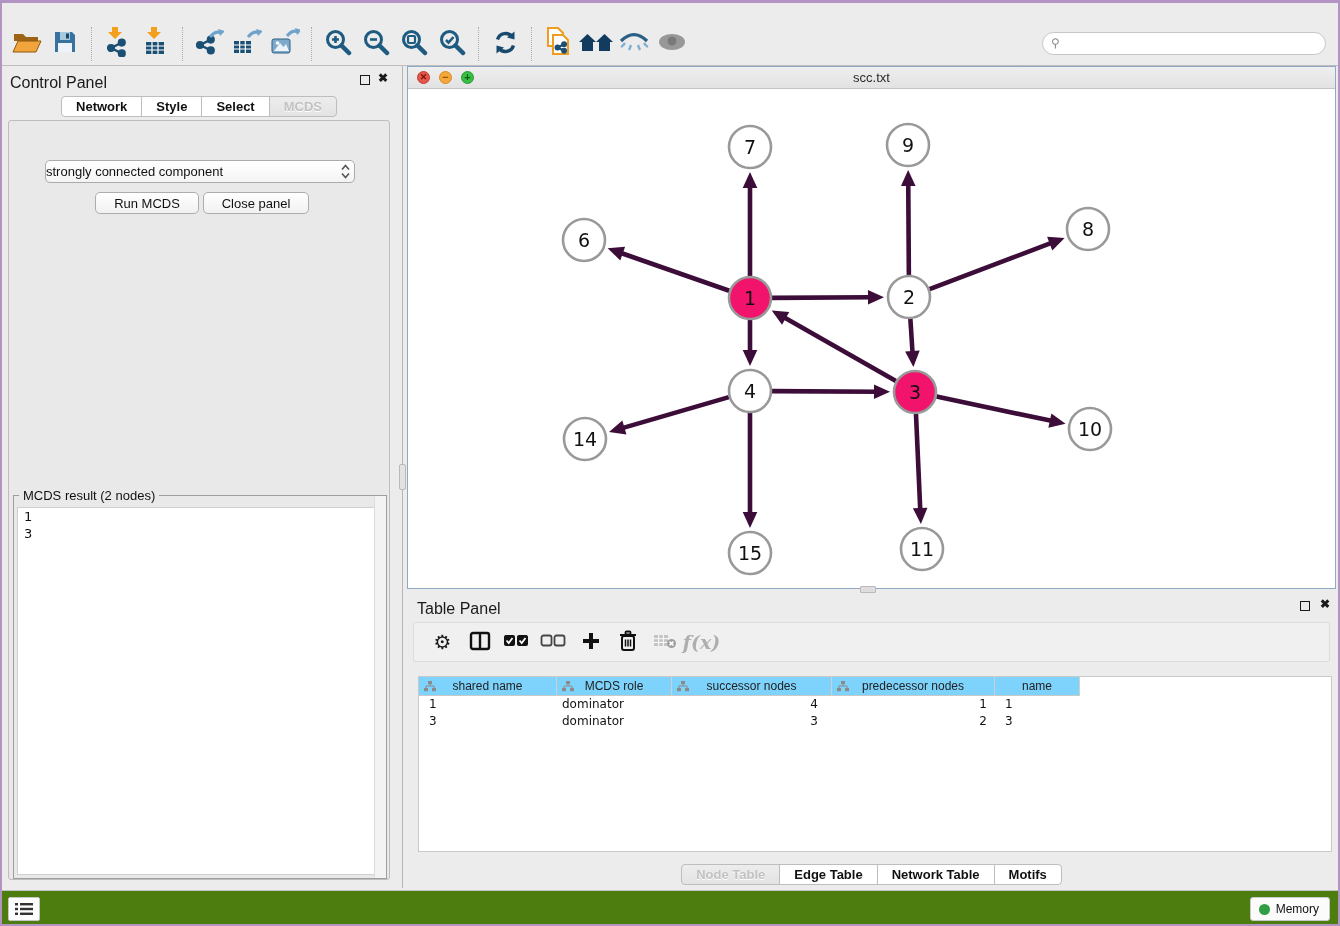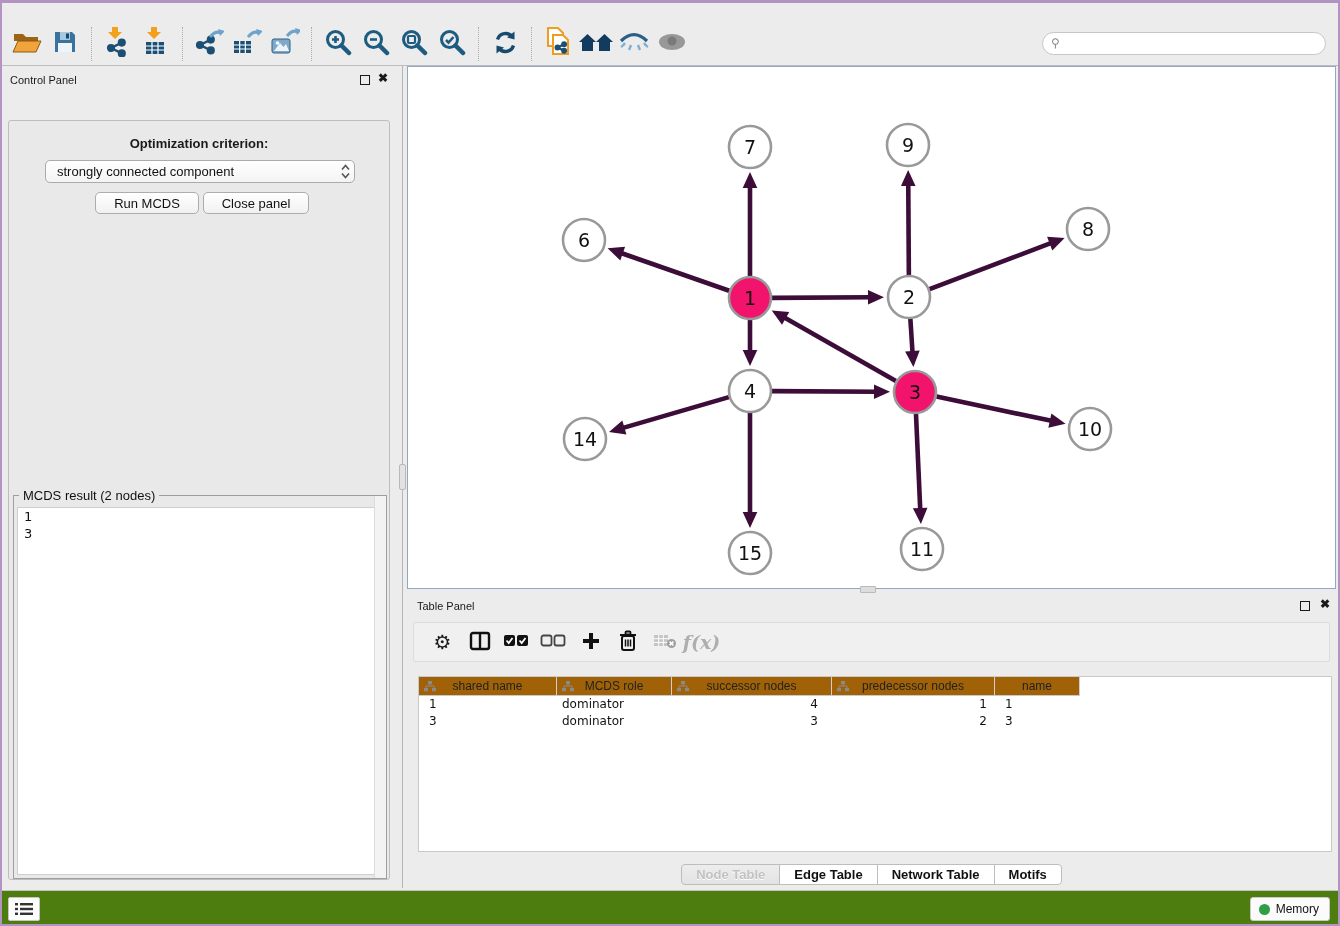--- a/index.html
+++ b/index.html
@@ -25,36 +25,36 @@
   .tb-btn { width:38px; height:38px; display:flex; align-items:center; justify-content:center; }
   .tb-btn.disabled { opacity:.9; }
   .tb-sep { width:0; height:34px; border-left:1px dotted #ACACAC; margin:0 7px; }
   #search-wrap { margin-left:auto; margin-right:14px; position:relative; }
   #search-input { width:284px; height:23px; border:1px solid #C6C6C6; border-radius:12px; background:#FFF; padding:0 10px 0 26px; font-size:12px; outline:none; }
   #search-icon { position:absolute; left:9px; top:4px; color:#8A8A8A; font-size:12px; }
 
   
   #control-panel { position:absolute; left:0; top:66px; width:398px; height:822px; }
   .panel-head { position:absolute; left:0; top:0; width:100%; height:28px; }
-  .panel-title { position:absolute; left:10px; top:8px; font-size:11px; color:#1A1A1A; }
+  .panel-title { position:absolute; left:10px; top:8px; font-size:16px; color:#1A1A1A; }
   .float-btn { position:absolute; top:9px; width:10px; height:10px; border:1.6px solid #1A1A1A; background:transparent; }
   .close-btn { position:absolute; top:5px; font-size:12px; font-weight:bold; color:#1A1A1A; }
   #cp-float { left:360px; } #cp-close { left:378px; }
 
   .tabrow { display:flex; justify-content:center; }
   #cp-tabs { position:absolute; left:0; top:30px; width:100%; }
   .tab { height:21px; line-height:20px; padding:0 14px; background:#FFF; border:1px solid #BDBDBD; margin-left:-1px; font-weight:600; font-size:13px; color:#111; }
   .tab:first-child { border-radius:4px 0 0 4px; margin-left:0; }
   .tab:last-child { border-radius:0 4px 4px 0; }
   .tab.selected { background:linear-gradient(#EDEDED,#E3E3E3); color:#C2C2C2; text-shadow:0 1px 0 #FFF; }
 
   #cp-inner { position:absolute; left:8px; top:54px; width:382px; height:760px; background:#E9E9E9; border:1px solid #BDBDBD; border-radius:3px; }
   #opt-label { position:absolute; left:0; top:15px; width:100%; text-align:center; font-weight:600; color:#1A1A1A; }
   #criterion-select { position:absolute; left:36px; top:39px; width:310px; height:23px; background:linear-gradient(#FFF,#F4F4F4); border:1px solid #ABABAB; border-radius:5px; display:flex; align-items:center; }
-  #criterion-value { padding-left:11px; font-size:13px; color:#111; flex:1; }
+  #criterion-value { font-size:13px; color:#111; flex:1; }
   #criterion-stepper { width:18px; display:flex; justify-content:center; }
   .cp-btn { position:absolute; top:71px; height:22px; background:linear-gradient(#FFF,#F1F1F1); border:1px solid #ADADAD; border-radius:5px; font-size:13px; color:#111; }
   #run-btn { left:86px; width:104px; }
   #close-panel-btn { left:194px; width:106px; }
 
   #mcds-fieldset { position:absolute; left:4px; top:374px; width:374px; height:384px; border:1px solid #9E9E9E; }
   #mcds-legend { position:absolute; left:5px; top:-8px; background:#E9E9E9; padding:0 4px; font-size:13px; color:#111; }
   #mcds-result-box { position:absolute; left:3px; right:3px; top:11px; bottom:3px; background:#FFF; border:1px solid #CFCFCF; }
   .result-line { padding:0 6px; line-height:17px; font-size:13px; color:#111; font-family:"DejaVu Sans", sans-serif; }
   #result-scroll { position:absolute; right:0; top:0; bottom:0; width:12px; background:#F3F3F3; border-left:1px solid #DCDCDC; }
@@ -85,21 +85,21 @@
   #table-panel { position:absolute; left:407px; top:592px; width:929px; height:296px; }
   #tp-float { left:893px; } #tp-close { left:913px; }
   #tp-toolbar { position:absolute; left:6px; top:30px; width:917px; height:40px; background:#F0F0F0; border:1px solid #DCDCDC; border-radius:2px; display:flex; align-items:center; padding-left:10px; }
   .tp-btn { width:37px; height:34px; display:flex; align-items:center; justify-content:center; }
   .tp-btn.disabled { opacity:.95;font-weight:bold; }
   .fx { font-family:"DejaVu Serif", serif; font-style:italic; font-size:19px; color:#ABABAB; }
   .gear-glyph { font-size:20px; color:#1A1A1A; font-family:"DejaVu Sans", sans-serif; }
 
   #table-area { position:absolute; left:11px; top:84px; width:914px; height:176px; background:#FFF; border:1px solid #C9C9C9; }
   .thead { display:flex; height:19px; }
-  .th { position:relative; background:#a16207; border-right:1px solid #CFCFCF; border-bottom:1px solid #C9C9C9; display:flex; align-items:center; justify-content:center; font-size:12px; color:#222; }
+  .th { position:relative; background:#7dd3fc; border-right:1px solid #CFCFCF; border-bottom:1px solid #C9C9C9; display:flex; align-items:center; justify-content:center; font-size:12px; color:#222; }
   .th .tree-ic { position:absolute; left:5px; top:4px; }
   .c0 { width:138px; } .c1 { width:115px; } .c2 { width:160px; } .c3 { width:163px; } .c4 { width:85px; }
   .trow { display:flex; height:17px; font-size:12px; color:#111; font-family:"DejaVu Sans", sans-serif; }
   .tcell { padding-top:1px; }
   .tcell.c0 { padding-left:10px; } .tcell.c1 { padding-left:5px; }
   .tcell.c2 { padding-right:14px; } .tcell.c3 { padding-right:8px; } .tcell.c4 { padding-left:10px; }
 
   #tp-tabs { position:absolute; left:0; top:272px; width:100%; }
 
   
@@ -268,22 +268,27 @@
       <input id="search-input" placeholder="" style="">
     </div>
   </div>
 
   <div id="control-panel">
     <div class="panel-head">
       <span class="panel-title">Control Panel</span>
       <button class="float-btn" id="cp-float"></button>
       <button class="close-btn" id="cp-close">✖</button>
     </div>
+    <div class="tabrow" id="cp-tabs">
+      <button class="tab">Network</button>
+      <button class="tab">Style</button>
+      <button class="tab">Select</button>
+      <button class="tab selected">MCDS</button>
+    </div>
     <div id="cp-inner">
-      <div id="opt-label">Optimization criterion:</div>
       <div id="criterion-select">
         <span id="criterion-value">strongly connected component</span>
         <span id="criterion-stepper">
           <svg width="9" height="15" viewBox="0 0 9 15">
               <path d="M1 5.5l3.5-4L8 5.5M1 9.5l3.5 4L8 9.5" fill="none" stroke="#555" stroke-width="1.6"></path>
             </svg>
         </span>
       </div>
       <button class="cp-btn" id="run-btn">Run MCDS</button>
       <button class="cp-btn" id="close-panel-btn">Close panel</button>
@@ -298,20 +303,26 @@
       </div>
     </div>
   </div>
 
   <div id="splitter-v">
     <div class="line"></div>
     <div class="handle"></div>
   </div>
 
   <div id="net-frame">
+    <div id="net-titlebar">
+      <span class="tl red"></span>
+      <span class="tl yellow"></span>
+      <span class="tl green"></span>
+      <span id="net-title">scc.txt</span>
+    </div>
     <div id="net-canvas">
       <svg width="927" height="499">
           <g>
             <line x1="342" y1="187" x2="342" y2="95" stroke="#3B0D38" stroke-width="4.6"></line>
             <polygon points="342,83 349.3,99 334.7,99" fill="#3B0D38"></polygon>
           </g>
           <g>
             <line x1="321.23121807335133" y1="201.7434376400866" x2="210.92931505845456" y2="163.2042185143998" stroke="#3B0D38" stroke-width="4.6"></line>
             <polygon points="199.60088855300984,159.24609359081066 217.11331655545285,157.63213403145062 212.29759789841944,171.41505294640837" fill="#3B0D38"></polygon>
           </g>

